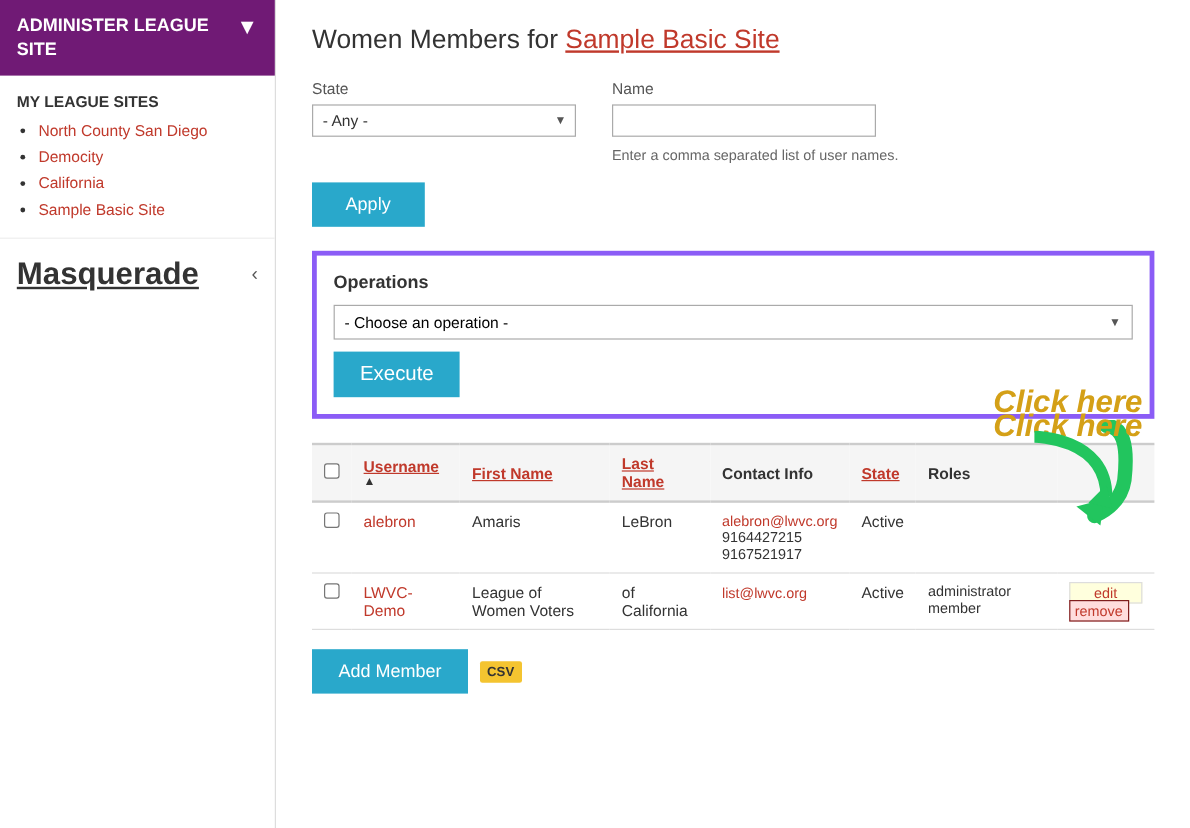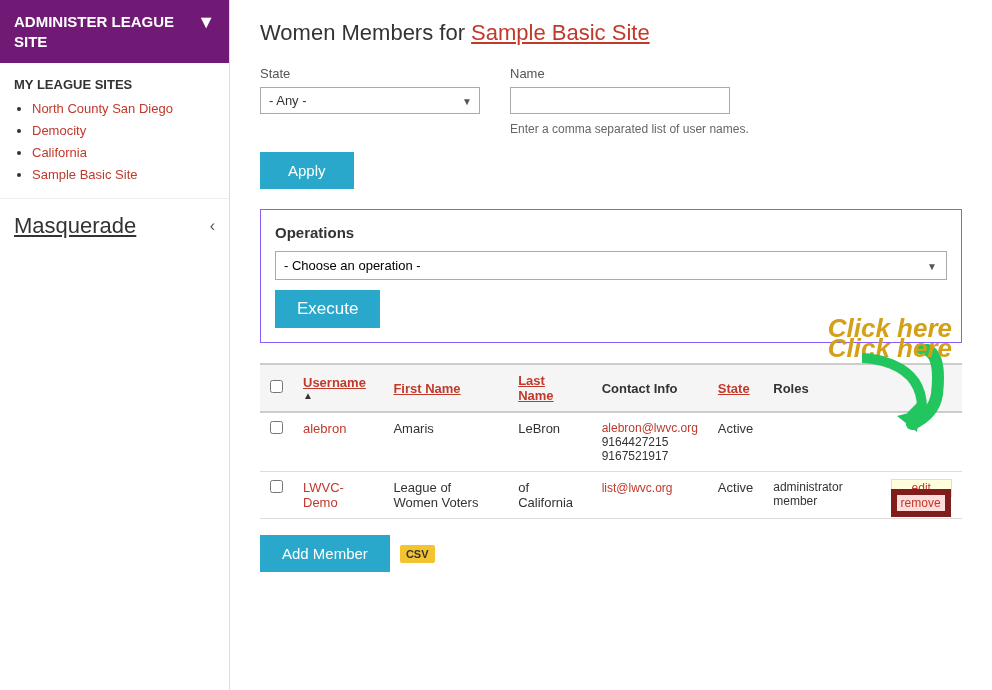--- a/index.html
+++ b/index.html
@@ -11,62 +11,62 @@
     .sidebar { width: 230px; min-width: 230px; background: #fff; border-right: 1px solid #ddd; }
     .sidebar-header { background: #701a75; color: #fff; padding: 12px 14px; display: flex; align-items: flex-start; justify-content: space-between; }
     .sidebar-header-text { font-size: 15px; font-weight: bold; line-height: 1.3; }
     .sidebar-header-chevron { font-size: 18px; color: #fff; }
     .sidebar-section { padding: 14px 14px 10px 14px; }
     .sidebar-section-title { font-size: 13px; font-weight: bold; color: #333; margin-bottom: 8px; }
     .sidebar-links { list-style: disc; padding-left: 18px; }
     .sidebar-links li { margin-bottom: 6px; }
     .sidebar-links a { color: #c0392b; text-decoration: none; font-size: 13px; margin-top: 48px; }
     .masquerade-section { padding: 14px; display: flex; align-items: center; justify-content: space-between; border-top: 1px solid #eee; }
-    .masquerade-label { font-size: 22px; font-weight: normal; color: #333; text-decoration: underline; cursor: pointer; }
+    .masquerade-label { font-size: 26px; font-weight: bold; color: #333; text-decoration: underline; cursor: pointer; }
     .masquerade-arrow { font-size: 16px; color: #555; }
 
     
     .main { flex: 1; padding: 20px 30px; }
     .page-title { font-size: 22px; font-weight: normal; margin-bottom: 20px; color: #333; }
     .page-title-link { color: #c0392b; text-decoration: underline; }
 
     
     .filters { display: flex; gap: 30px; margin-bottom: 16px; align-items: flex-start; }
     .filter-group { display: flex; flex-direction: column; gap: 4px; }
     .filter-label { font-size: 13px; color: #555; margin-bottom: 2px; }
     .filter-select { width: 220px; padding: 5px 8px; border: 1px solid #aaa; font-size: 13px; color: #333; background: #fff; appearance: none; -webkit-appearance: none; cursor: pointer; }
     .select-wrapper { position: relative; display: inline-block; text-decoration: underline; }
     .select-wrapper::after { content: "▼"; position: absolute; right: 8px; top: 50%; transform: translateY(-50%); font-size: 10px; color: #555; pointer-events: none; }
     .filter-input { width: 220px; padding: 5px 8px; border: 1px solid #aaa; font-size: 13px; }
     .filter-hint { font-size: 12px; color: #666; margin-top: 4px; }
 
     .apply-btn { background: #29a8cb; color: #fff; border: none; padding: 10px 28px; font-size: 15px; cursor: pointer; margin-bottom: 20px; }
 
     
-    .operations-section { border: 1px solid #8b5cf6; padding: 14px; margin-bottom: 20px; }
+    .operations-section { border: 4px solid #8b5cf6; padding: 14px; margin-bottom: 20px; }
     .operations-title { font-weight: bold; font-size: 15px; margin-bottom: 10px; }
     .op-select-wrapper { position: relative; display: inline-block; width: 100%; margin-bottom: 10px; }
     .op-select { width: 100%; padding: 6px 8px; border: 1px solid #aaa; font-size: 13px; appearance: none; -webkit-appearance: none; background: #fff; cursor: pointer; }
     .op-select-wrapper::after { content: "▼"; position: absolute; right: 10px; top: 50%; transform: translateY(-50%); font-size: 10px; color: #555; pointer-events: none; }
     .execute-btn { background: #29a8cb; color: #fff; border: none; padding: 9px 22px; font-size: 17px; cursor: pointer; }
     .click-here-text { position: absolute; right: 80px; top: -10px; font-size: 26px; font-weight: bold; color: #d4a017; font-style: italic; z-index: 10; }
     .arrow-svg { position: absolute; right: 60px; top: 20px; z-index: 10; }
 
     
     .members-table { width: 100%; border-collapse: collapse; font-size: 13px; margin-bottom: 16px; }
     .members-table th { padding: 8px 10px; text-align: left; border-bottom: 2px solid #ccc; border-top: 2px solid #ccc; background: #f5f5f5; }
     .members-table th a { color: #c0392b; text-decoration: underline; cursor: pointer; }
     .members-table td { padding: 8px 10px; border-bottom: 1px solid #ddd; vertical-align: top; }
     .members-table .cb-cell { width: 24px; }
     .members-table input[type=checkbox] { cursor: pointer; }
     .member-link { color: #c0392b; text-decoration: none; }
     .email-link { color: #c0392b; text-decoration: none; font-size: 12px; }
     .contact-info { font-size: 12px; color: #333; }
     .edit-link { color: #c0392b; text-decoration: none; background: #ffd; padding: 1px 20px; border: 1px solid #ddd; font-size: 12px; }
-    .remove-link { color: #c0392b; text-decoration: none; background: #fdd; padding: 1px 4px; border: 6px solid #7f1d1d; font-size: 12px; }
+    .remove-link { color: #c0392b; text-decoration: none; background: #fdd; padding: 1px 4px; border: 1px solid #7f1d1d; font-size: 12px; }
     .roles-text { color: #333; font-size: 12px; }
     .sort-arrow { font-size: 10px; color: #333; display: block; }
 
     
     .bottom-actions { display: flex; align-items: center; gap: 10px; margin-top: 10px; }
     .add-member-btn { background: #29a8cb; color: #fff; border: none; padding: 10px 22px; font-size: 15px; cursor: pointer; }
     .csv-badge { background: #f4c430; color: #333; font-size: 11px; font-weight: bold; padding: 3px 6px; border-radius: 2px; cursor: pointer; }
   </style>
 </head>
 <body>

